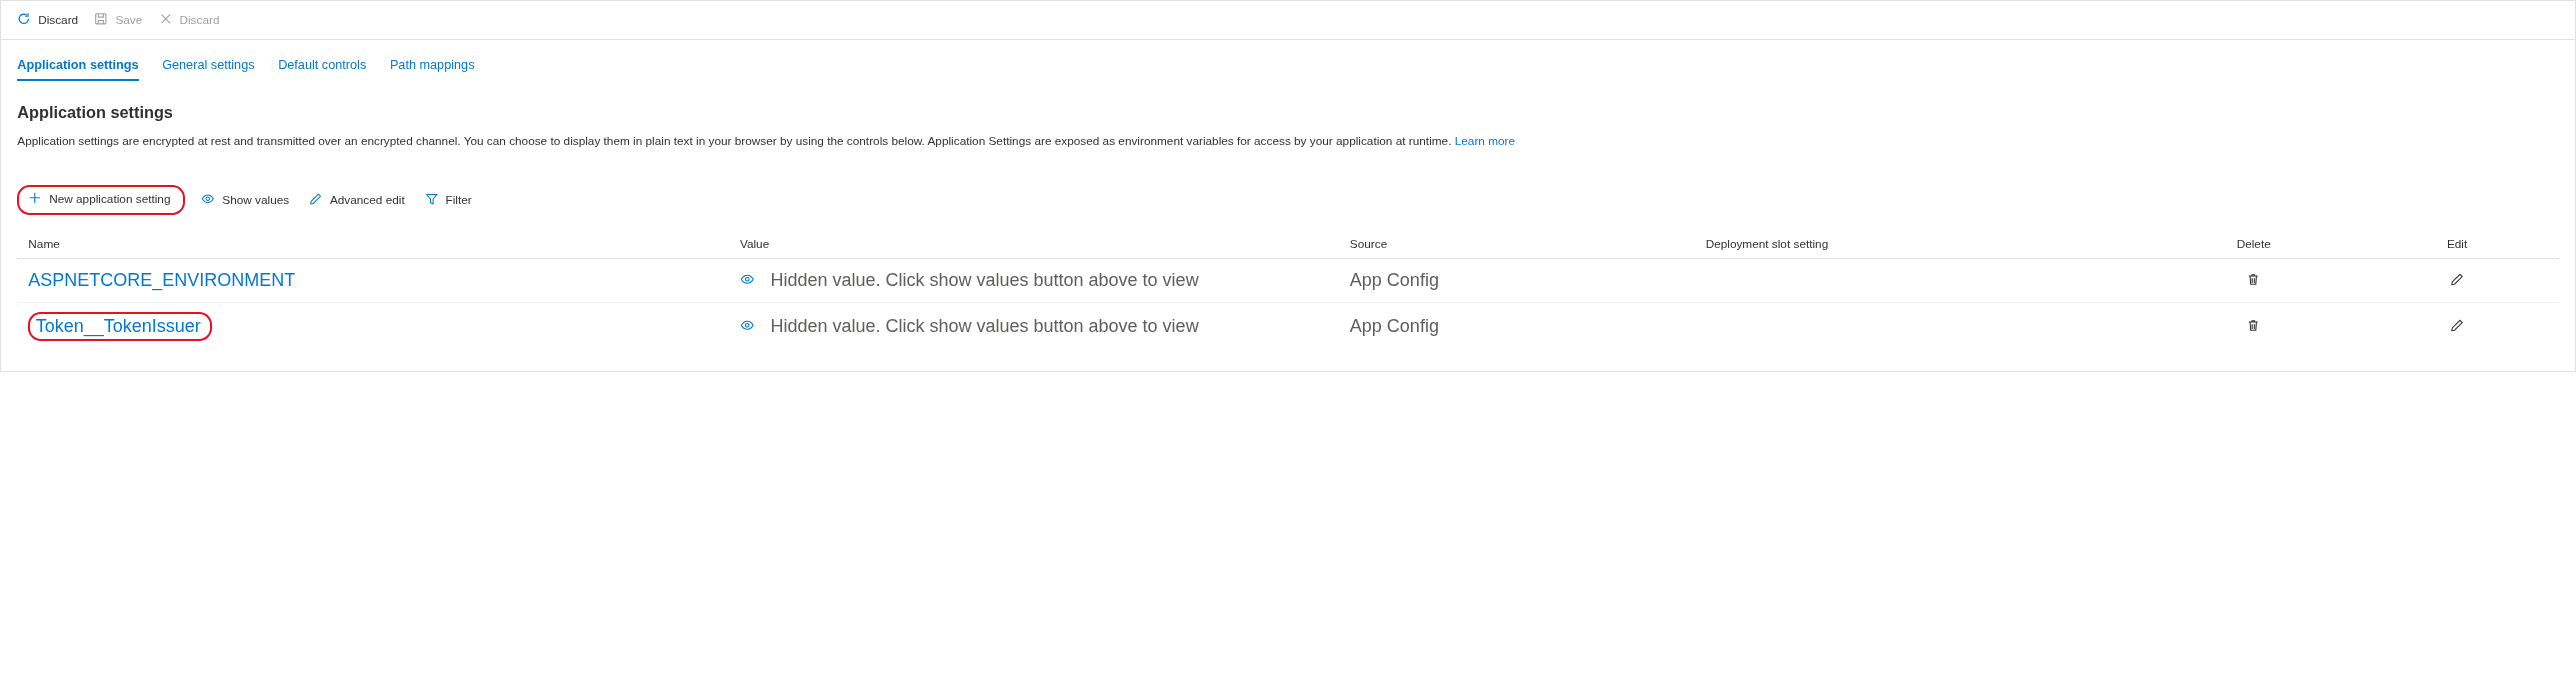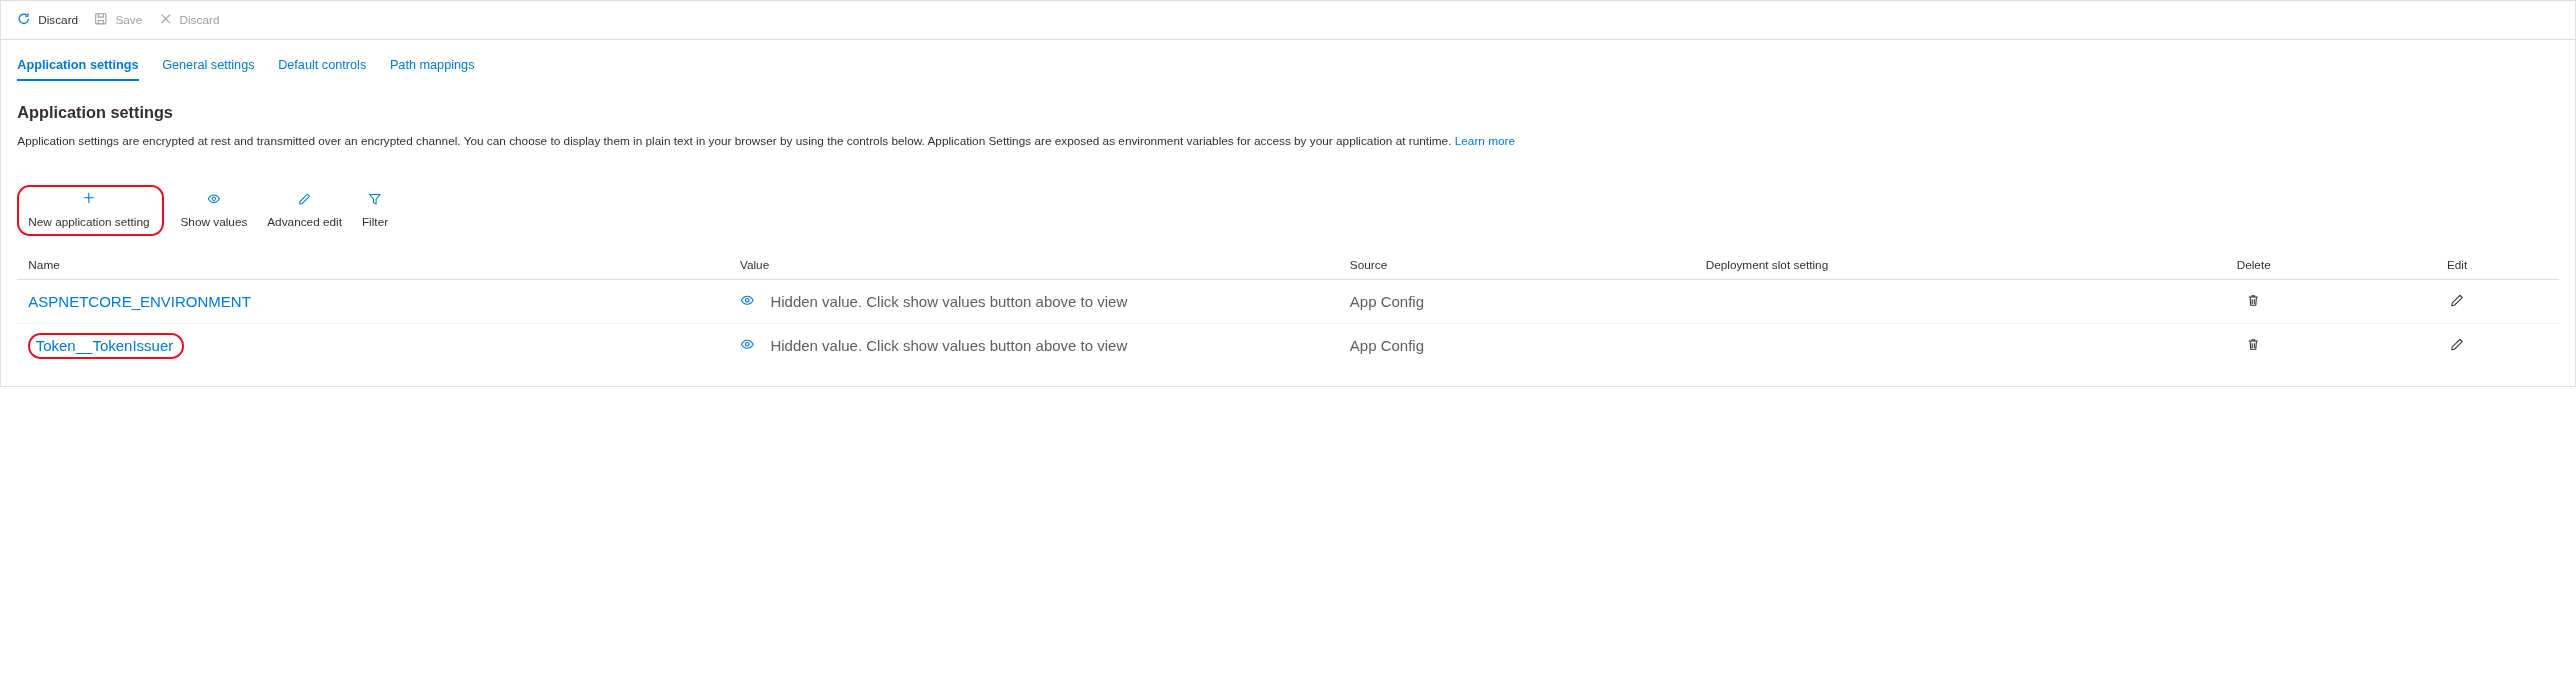--- a/index.html
+++ b/index.html
@@ -91,21 +91,20 @@
   .action-btn {
     display: inline-flex;
     align-items: center;
     gap: 7.3px;
     background: none;
     border: none;
     font-size: 11.8px;
     color: #323130;
     cursor: pointer;
     padding: 2.7px 3.6px;
-    flex-direction: column;
   }
   .action-btn svg { width: 13.6px; height: 13.6px; color: #0078d4; }
 
   
   .highlight-red {
     border: 2.7px solid #e81123;
     border-radius: 12.7px;
     padding: 1.8px 9px 2.7px 5.4px;
   }
 
@@ -118,21 +117,21 @@
   thead th {
     text-align: left;
     font-weight: 400;
     font-size: 11.8px;
     color: #323130;
     padding: 7.3px 11px;
     border-bottom: 0.9px solid #e1dfdd;
   }
   tbody td {
     padding: 9px 11px;
-    font-size: 15px;
+    font-size: 18px;
     vertical-align: middle;
   }
   tbody tr { border-bottom: 0.9px solid #f3f2f1; }
   tbody tr:last-child { border-bottom: none; }
   .col-name   { width: 28%; }
   .col-value  { width: 24%; }
   .col-source { width: 14%; }
   .col-slot   { width: 18%; }
   .col-del    { width: 8%;  text-align: center;}
   .col-edit   { width: 8%;  text-align: center;}

